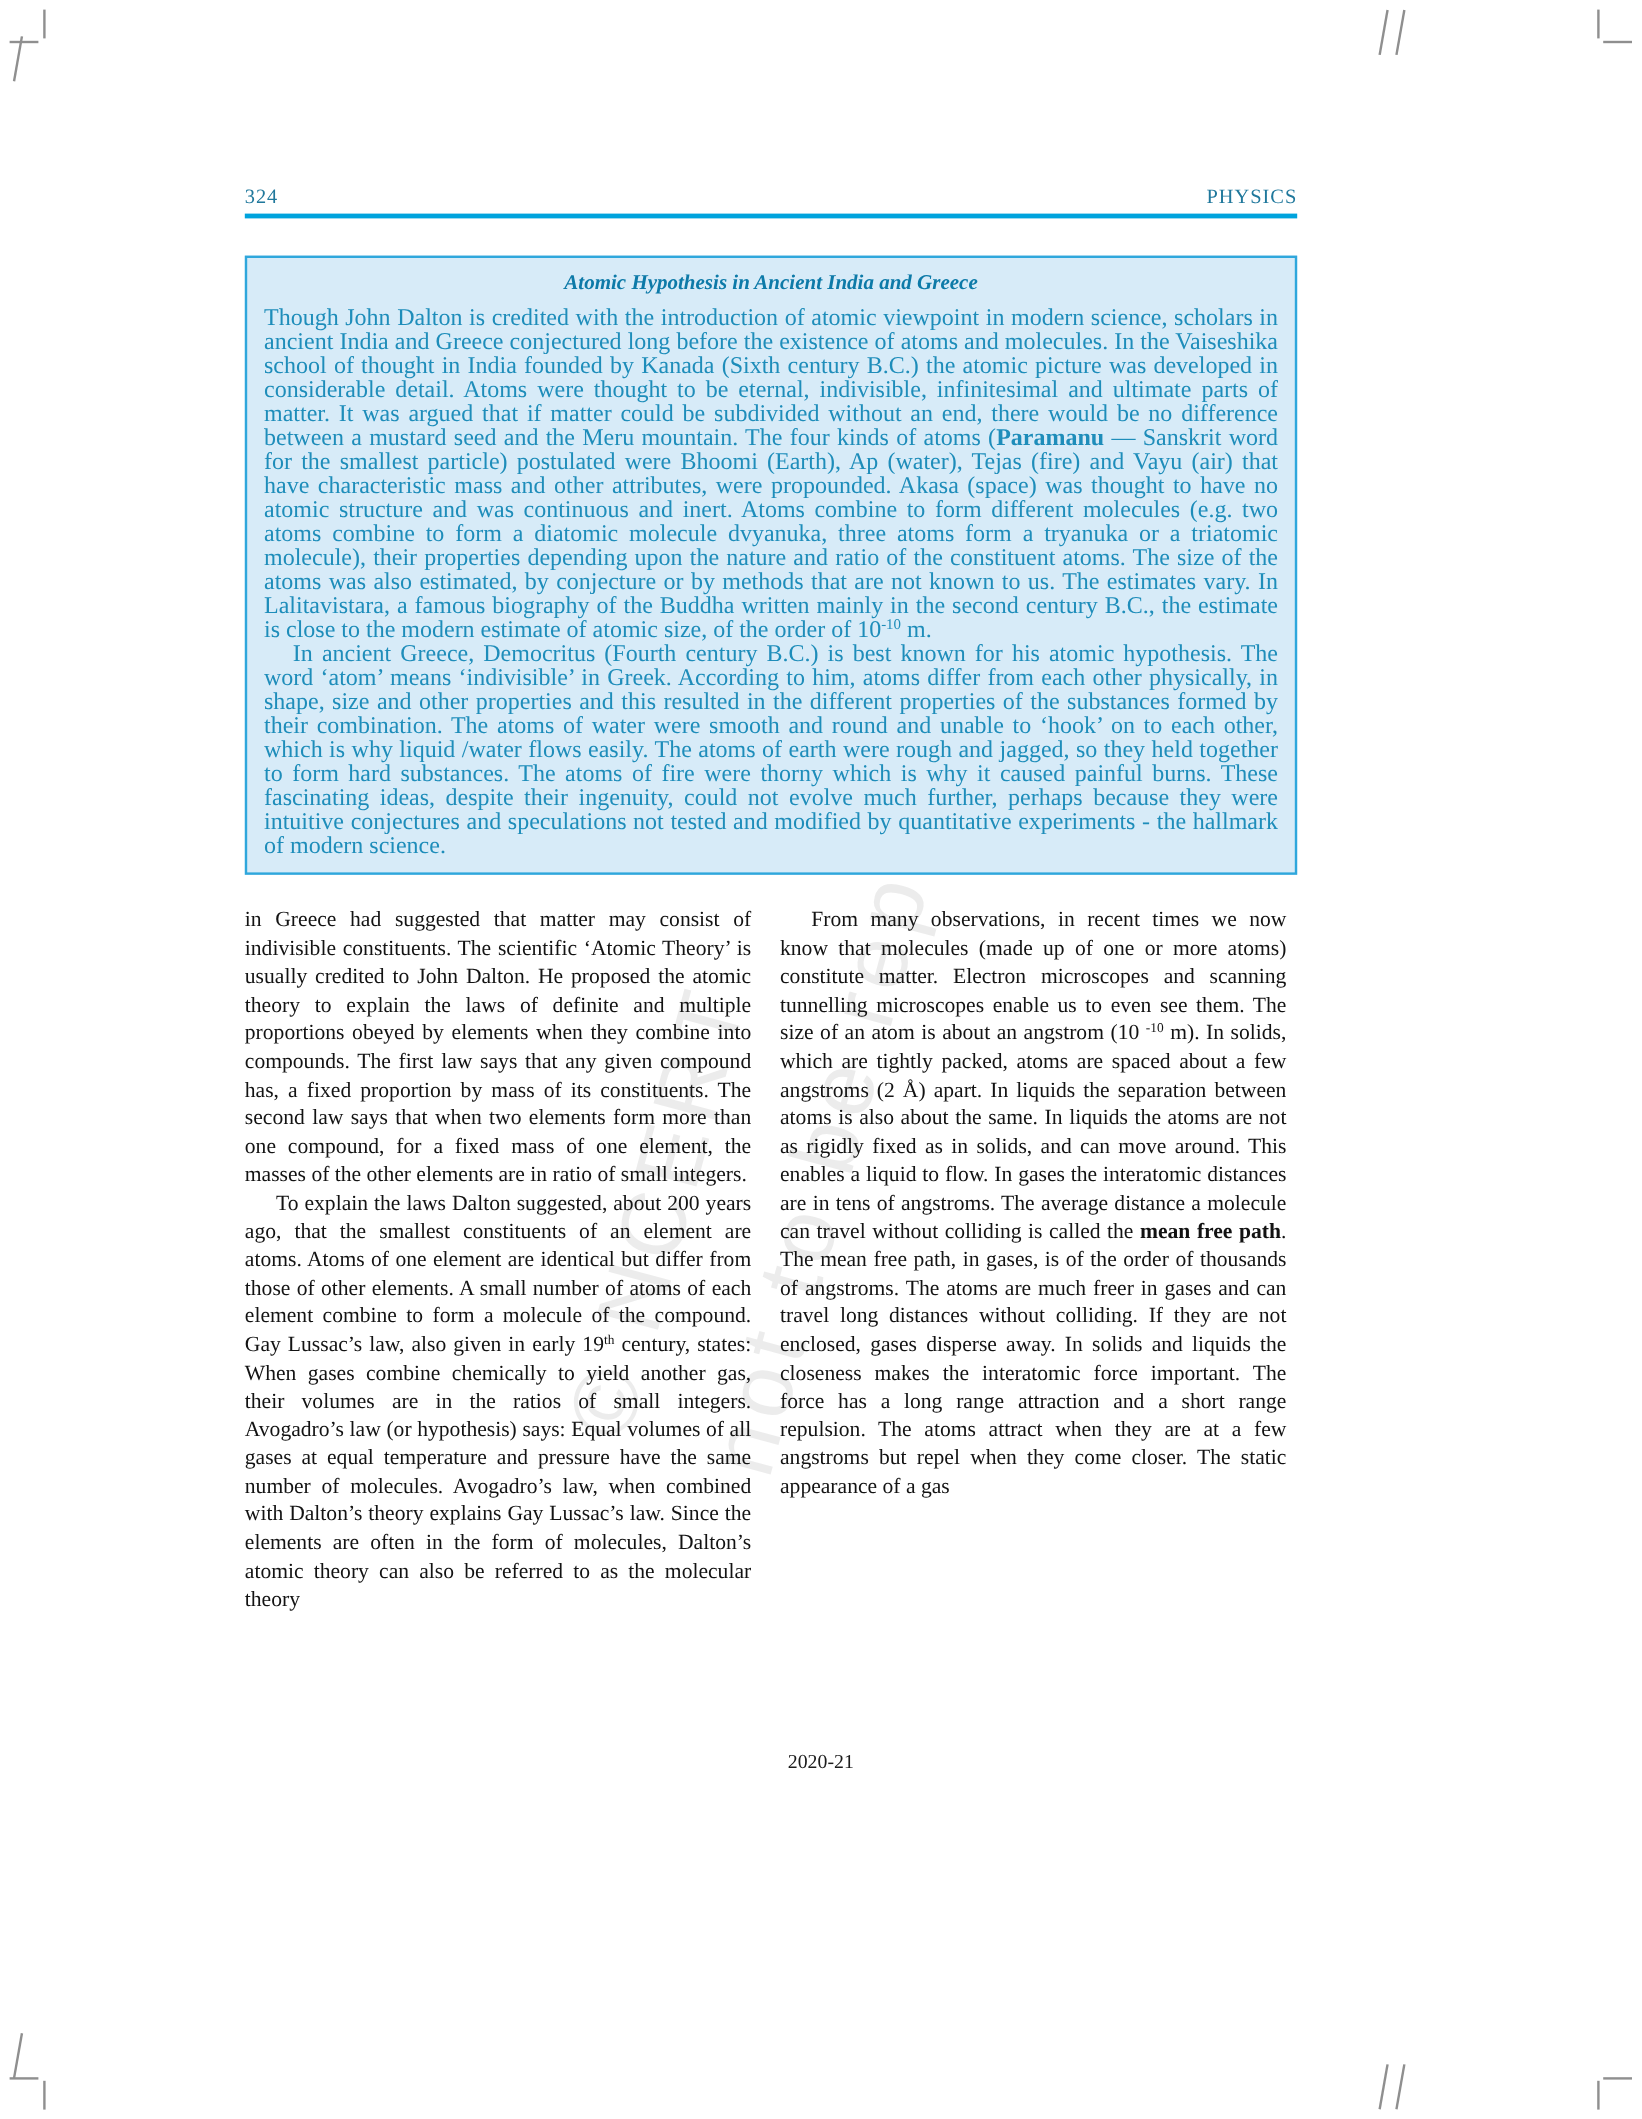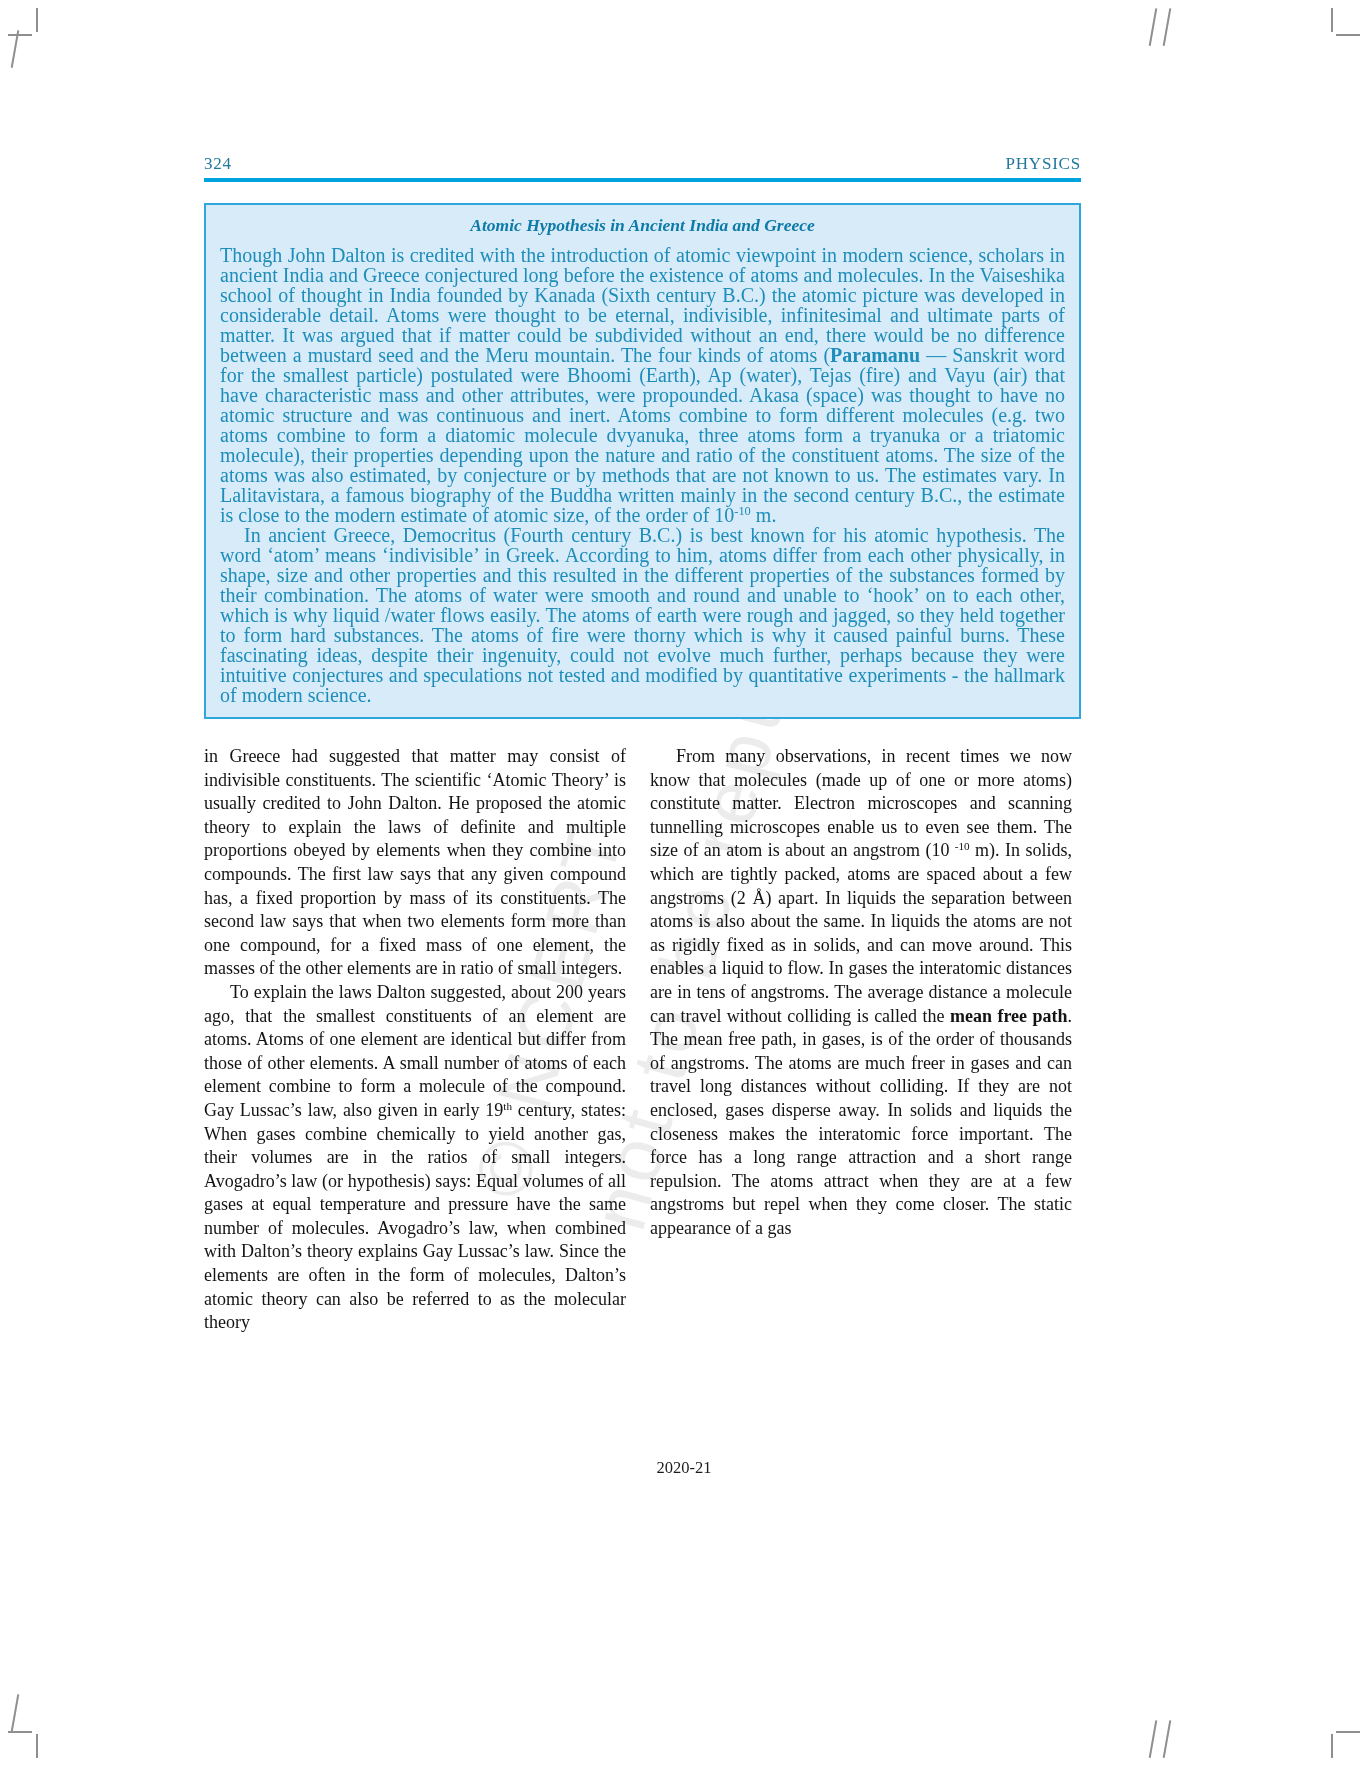--- a/index.html
+++ b/index.html
@@ -28,21 +28,21 @@
     letter-spacing: 0.8px;
     height: 24px;
   }
   .rule {
     width: 100%;
     height: 4px;
     background: #00a3dd;
     margin-top: 4px;
   }
   .infobox {
-    margin-top: 21px;
+    margin-top: 31px;
     background: #d7ebf8;
     border: 2px solid #2fa7dc;
     padding: 10px 14px 12px 14px;
     color: #1e8dba;
   }
   .infobox h2 {
     text-align: center;
     font-size: 17.5px;
     font-style: italic;
     font-weight: bold;

